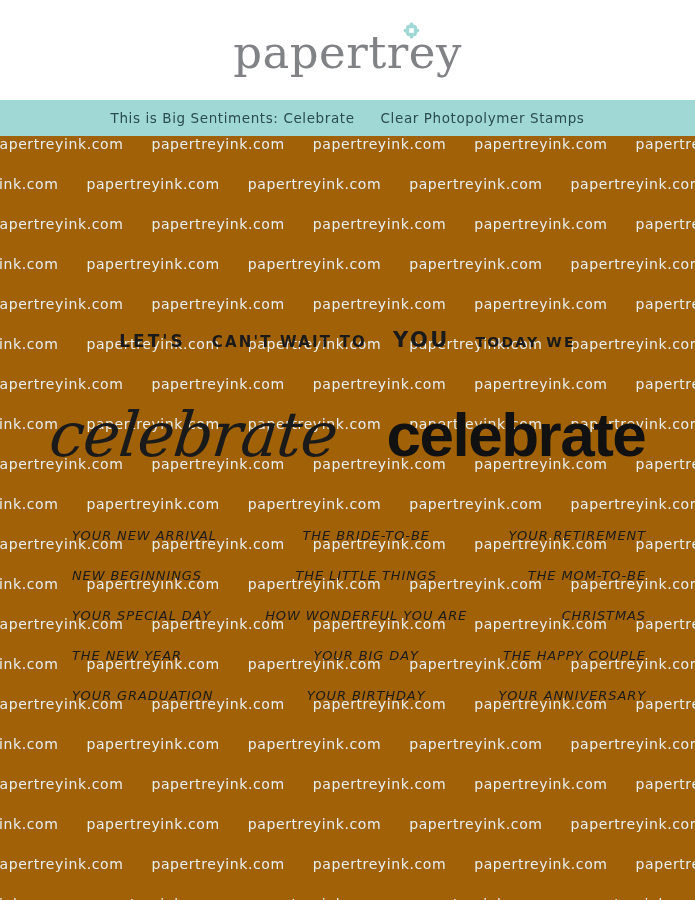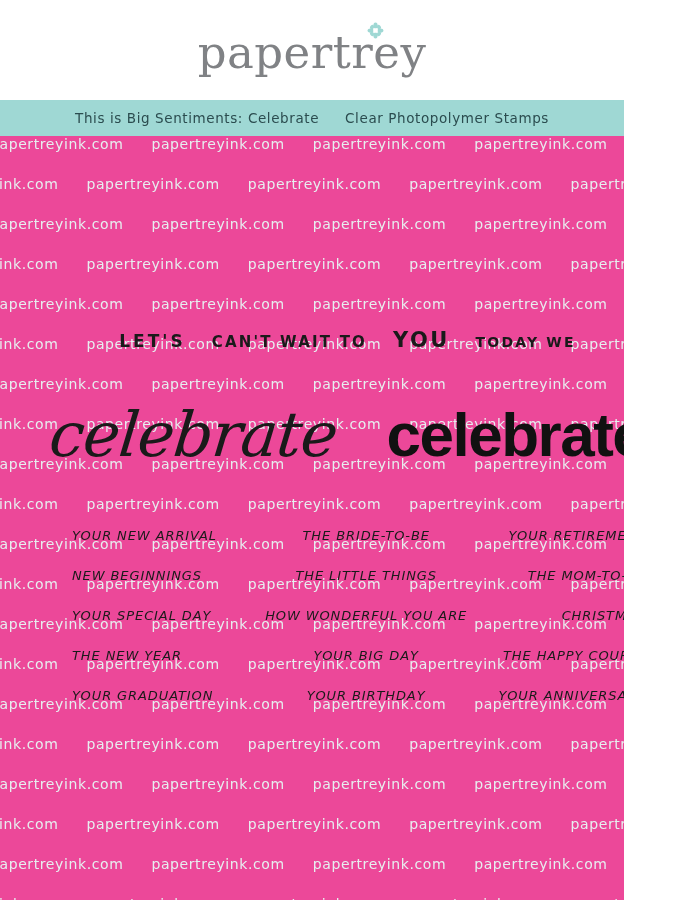--- a/index.html
+++ b/index.html
@@ -11,23 +11,23 @@
     width: 695px;
     height: 900px;
     font-family: "Liberation Sans", sans-serif;
     color: #231f20;
     overflow: hidden;
     position: relative;
   }
 
   .page {
     position: relative;
-    width: 624px;
+    width: 695px;
     height: 900px;
-    background: #ec4899;
+    background: #a16207;
     overflow: hidden;
   }
 
   
   .logo-area {
     height: 100px;
     display: flex;
     align-items: center;
     justify-content: center;
     position: relative;

